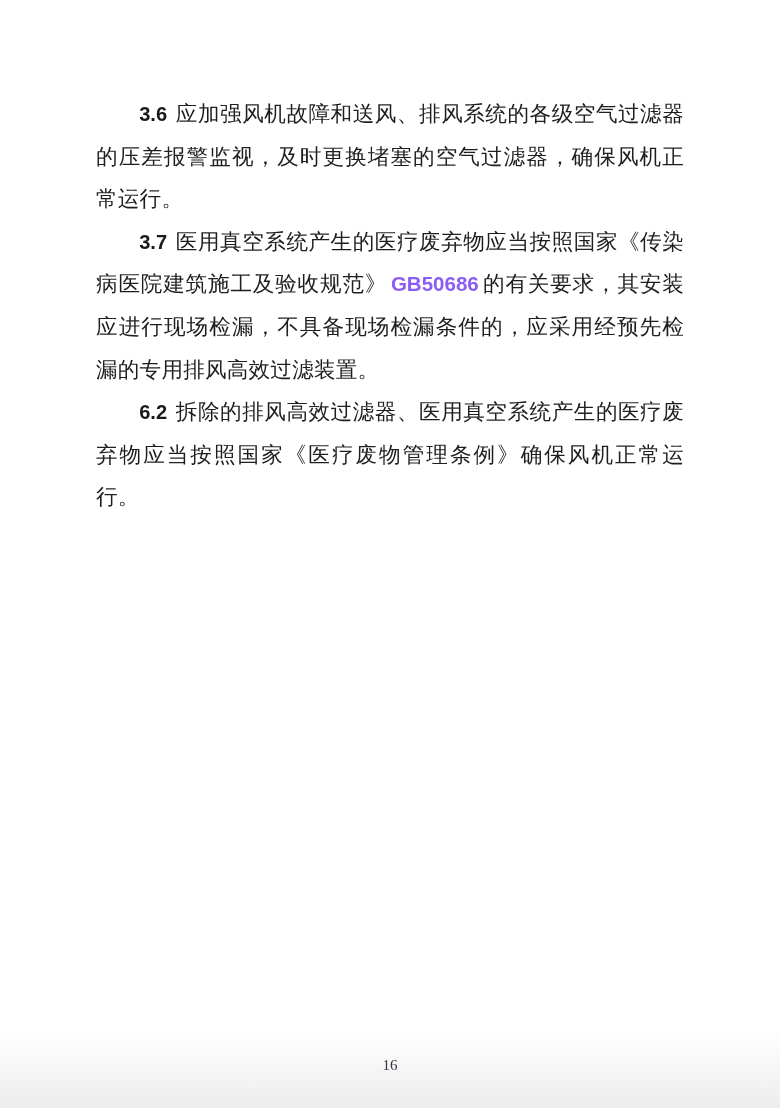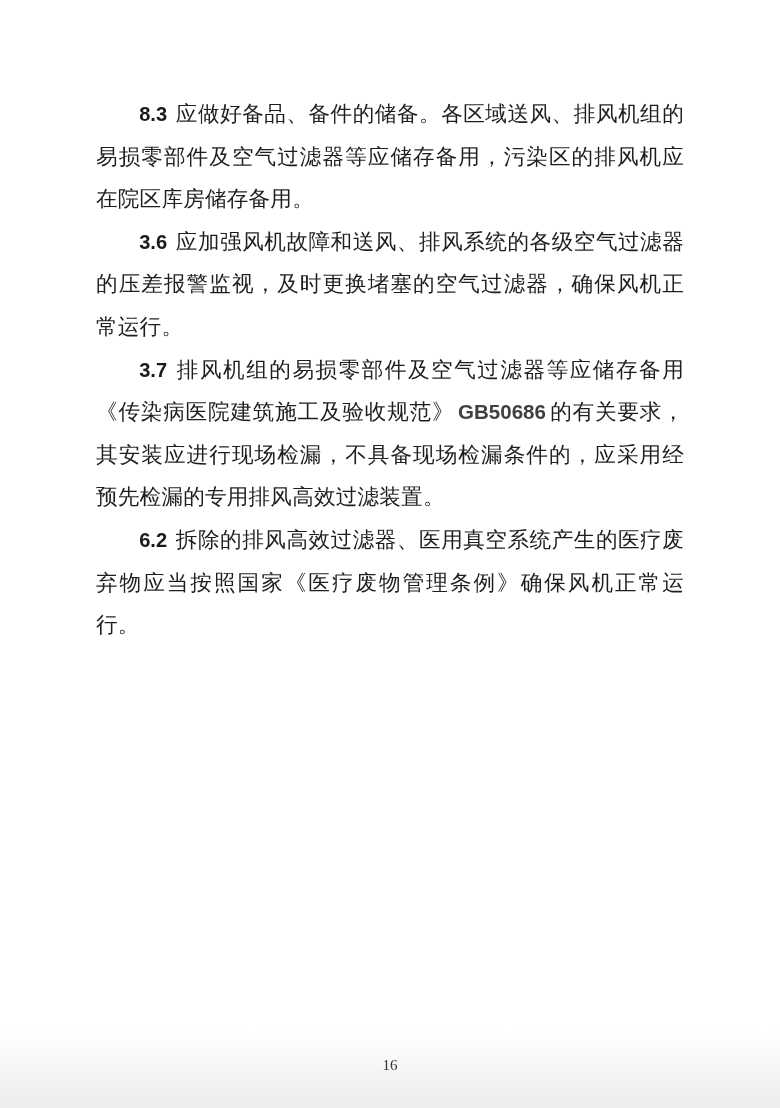--- a/index.html
+++ b/index.html
@@ -42,21 +42,21 @@
     letter-spacing: 0;
     margin-right: 0.42em;
     color: #1a1a1a;
   }
   .latin {
     font-family: "Liberation Sans", "DejaVu Sans", sans-serif;
     font-weight: 600;
     font-size: 0.95em;
     letter-spacing: 0;
     margin: 0 0.18em;
-    color: #404040;
+    color: #8b5cf6;
   }
   .page-number {
     position: absolute;
     left: 0;
     right: 0;
     top: 1057px;
     text-align: center;
     font-size: 15px;
     color: #30303c;
     font-family: "Liberation Serif", "DejaVu Serif", serif;
@@ -71,26 +71,25 @@
     pointer-events: none;
   }
 </style>
 </head>
 <body>
 
 <div class="page">
 
   <div class="text-block">
 
-    <p class="para"><span class="num">8.3</span><span>应做好备品、备件的储备。各区域送风、排风机组的易损零部件及空气过滤器等应储存备用，污染区的排风机应在院区库房储存备用。</span></p>
 
     <p class="para"><span class="num">3.6</span><span>应加强风机故障和送风、排风系统的各级空气过滤器的压差报警监视，及时更换堵塞的空气过滤器，确保风机正常运行。</span></p>
 
 
-    <p class="para"><span class="num">3.7</span><span>排风机组的易损零部件及空气过滤器等应储存备用《传染病医院建筑施工及验收规范》</span><span class="latin">GB50686</span><span>的有关要求，其安装应进行现场检漏，不具备现场检漏条件的，应采用经预先检漏的专用排风高效过滤装置。</span></p>
+    <p class="para"><span class="num">3.7</span><span>医用真空系统产生的医疗废弃物应当按照国家《传染病医院建筑施工及验收规范》</span><span class="latin">GB50686</span><span>的有关要求，其安装应进行现场检漏，不具备现场检漏条件的，应采用经预先检漏的专用排风高效过滤装置。</span></p>
 
     <p class="para"><span class="num">6.2</span><span>拆除的排风高效过滤器、医用真空系统产生的医疗废弃物应当按照国家《医疗废物管理条例》确保风机正常运行。</span></p>
 
   </div>
 
   <div class="page-number">16</div>
 
   <div class="bottom-shade"></div>
 
 </div>

